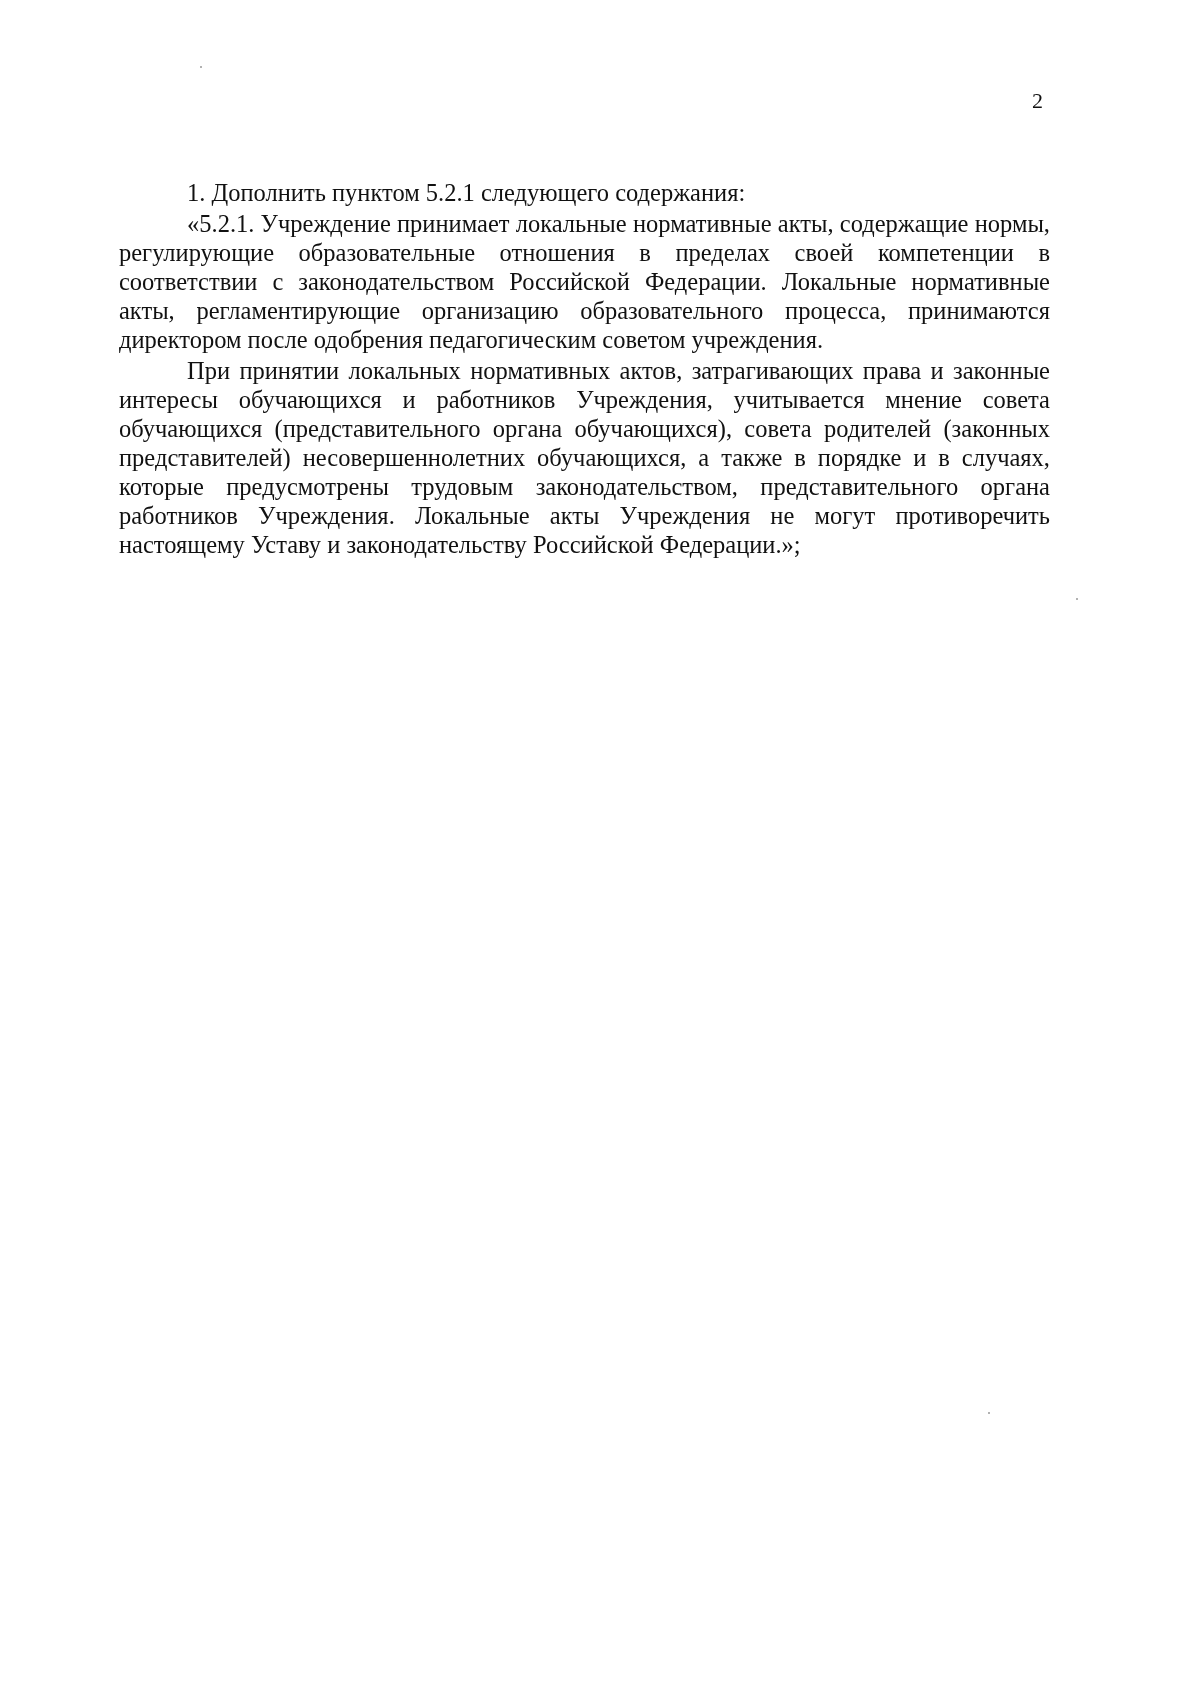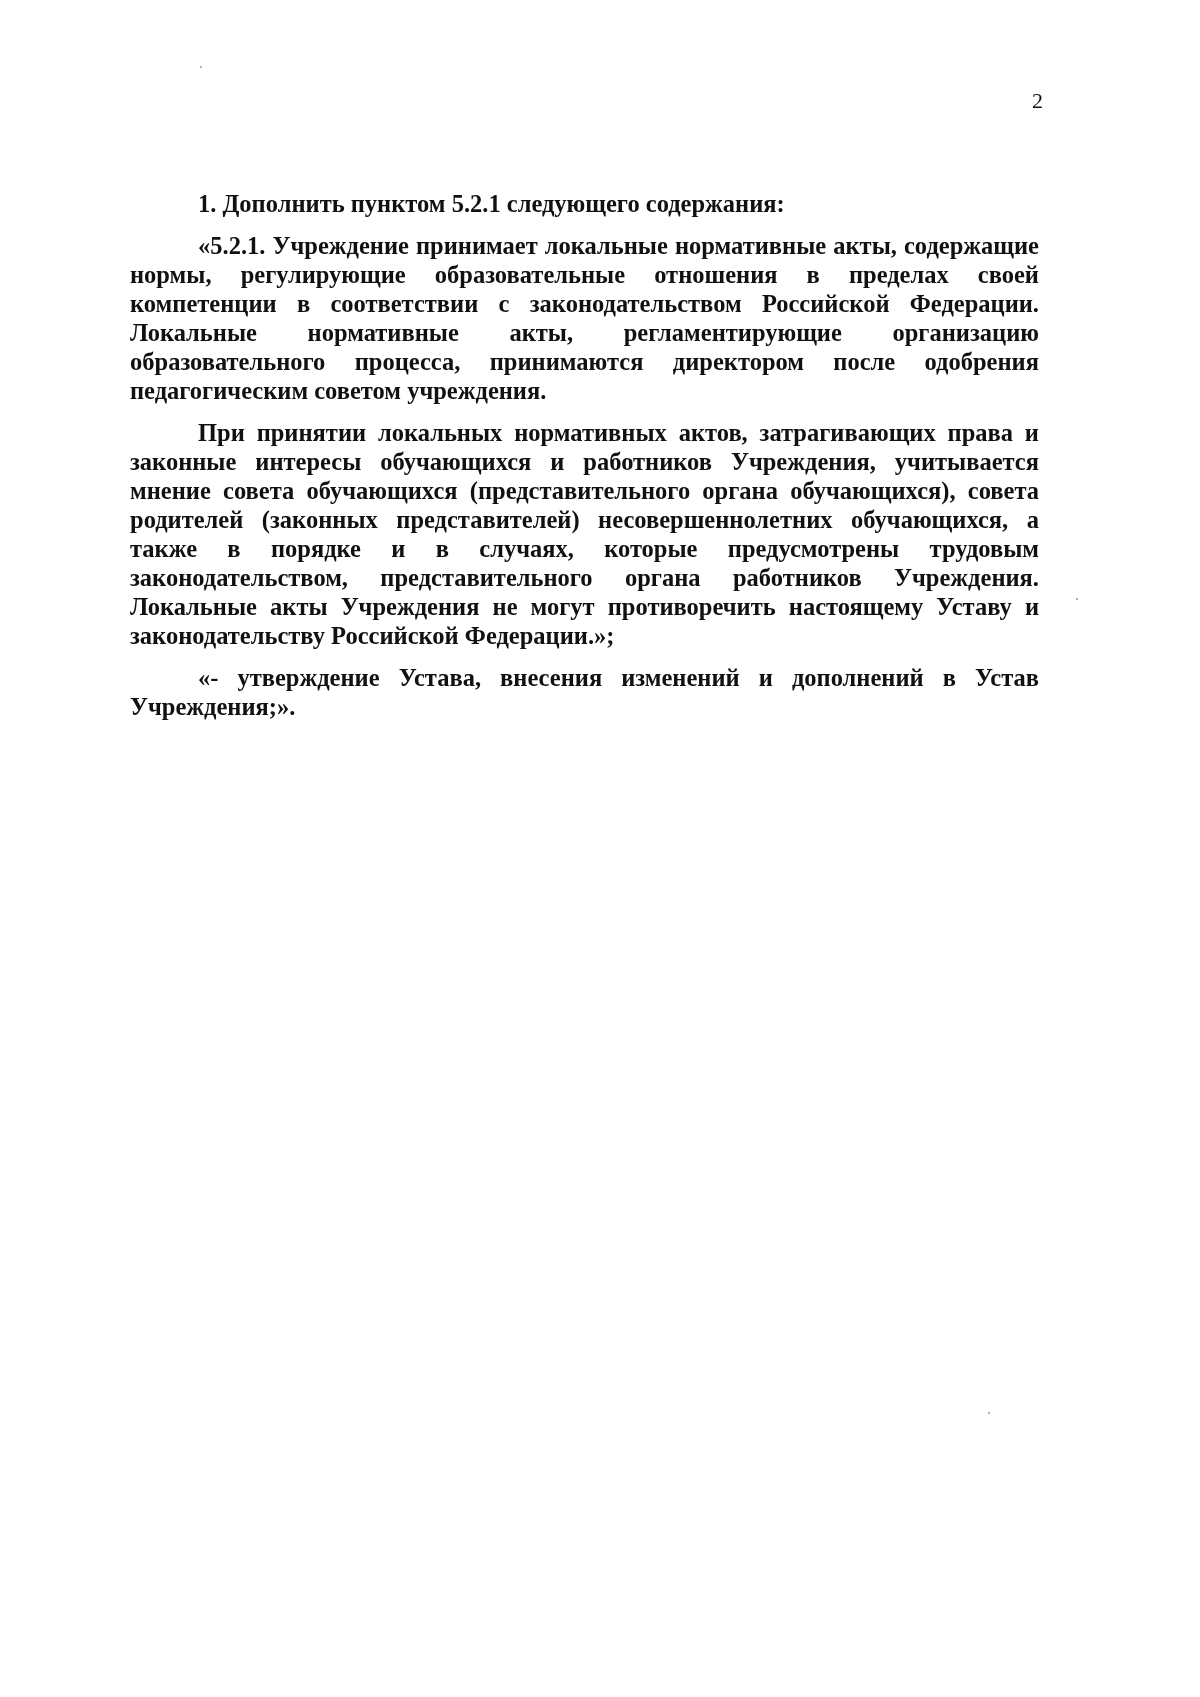--- a/index.html
+++ b/index.html
@@ -5,30 +5,29 @@
   html, body { margin: 0; padding: 0; background: #ffffff; }
   body { width: 1200px; height: 1697px; position: relative; overflow: hidden; }
   .page-number {
     position: absolute; top: 88px; left: 1032px;
     font-family: "Liberation Serif", serif; font-size: 22px; color: #111;
   }
   .content {
     position: absolute; top: 176px; left: 117px; width: 935px;
     font-family: "Liberation Serif", serif; font-size: 24.5px; line-height: 29px; color: #111;
   }
-  .para { margin: 13px; text-align: justify; text-indent: 68px; font-weight: bold; }
+  .para { margin: 2px; text-align: justify; text-indent: 68px; }
   .speck { position: absolute; width: 2px; height: 2px; background: #999; border-radius: 1px; }
 </style>
 </head>
 <body>
 
 <div class="page-number">2</div>
 
 <div class="content">
   <p class="para">1. Дополнить пунктом 5.2.1 следующего содержания:</p>
   <p class="para">«5.2.1. Учреждение принимает локальные нормативные акты, содержащие нормы, регулирующие образовательные отношения в пределах своей компетенции в соответствии с законодательством Российской Федерации. Локальные нормативные акты, регламентирующие организацию образовательного процесса, принимаются директором после одобрения педагогическим советом учреждения.</p>
   <p class="para">При принятии локальных нормативных актов, затрагивающих права и законные интересы обучающихся и работников Учреждения, учитывается мнение совета обучающихся (представительного органа обучающихся), совета родителей (законных представителей) несовершеннолетних обучающихся, а также в порядке и в случаях, которые предусмотрены трудовым законодательством, представительного органа работников Учреждения. Локальные акты Учреждения не могут противоречить настоящему Уставу и законодательству Российской Федерации.»;</p>
-  <p class="para">«- утверждение Устава, внесения изменений и дополнений в Устав Учреждения;».</p>
 </div>
 
 <div class="speck" style="top:66px;left:200px;"></div>
 <div class="speck" style="top:598px;left:1076px;"></div>
 <div class="speck" style="top:1412px;left:988px;"></div>
 
 </body></html>

